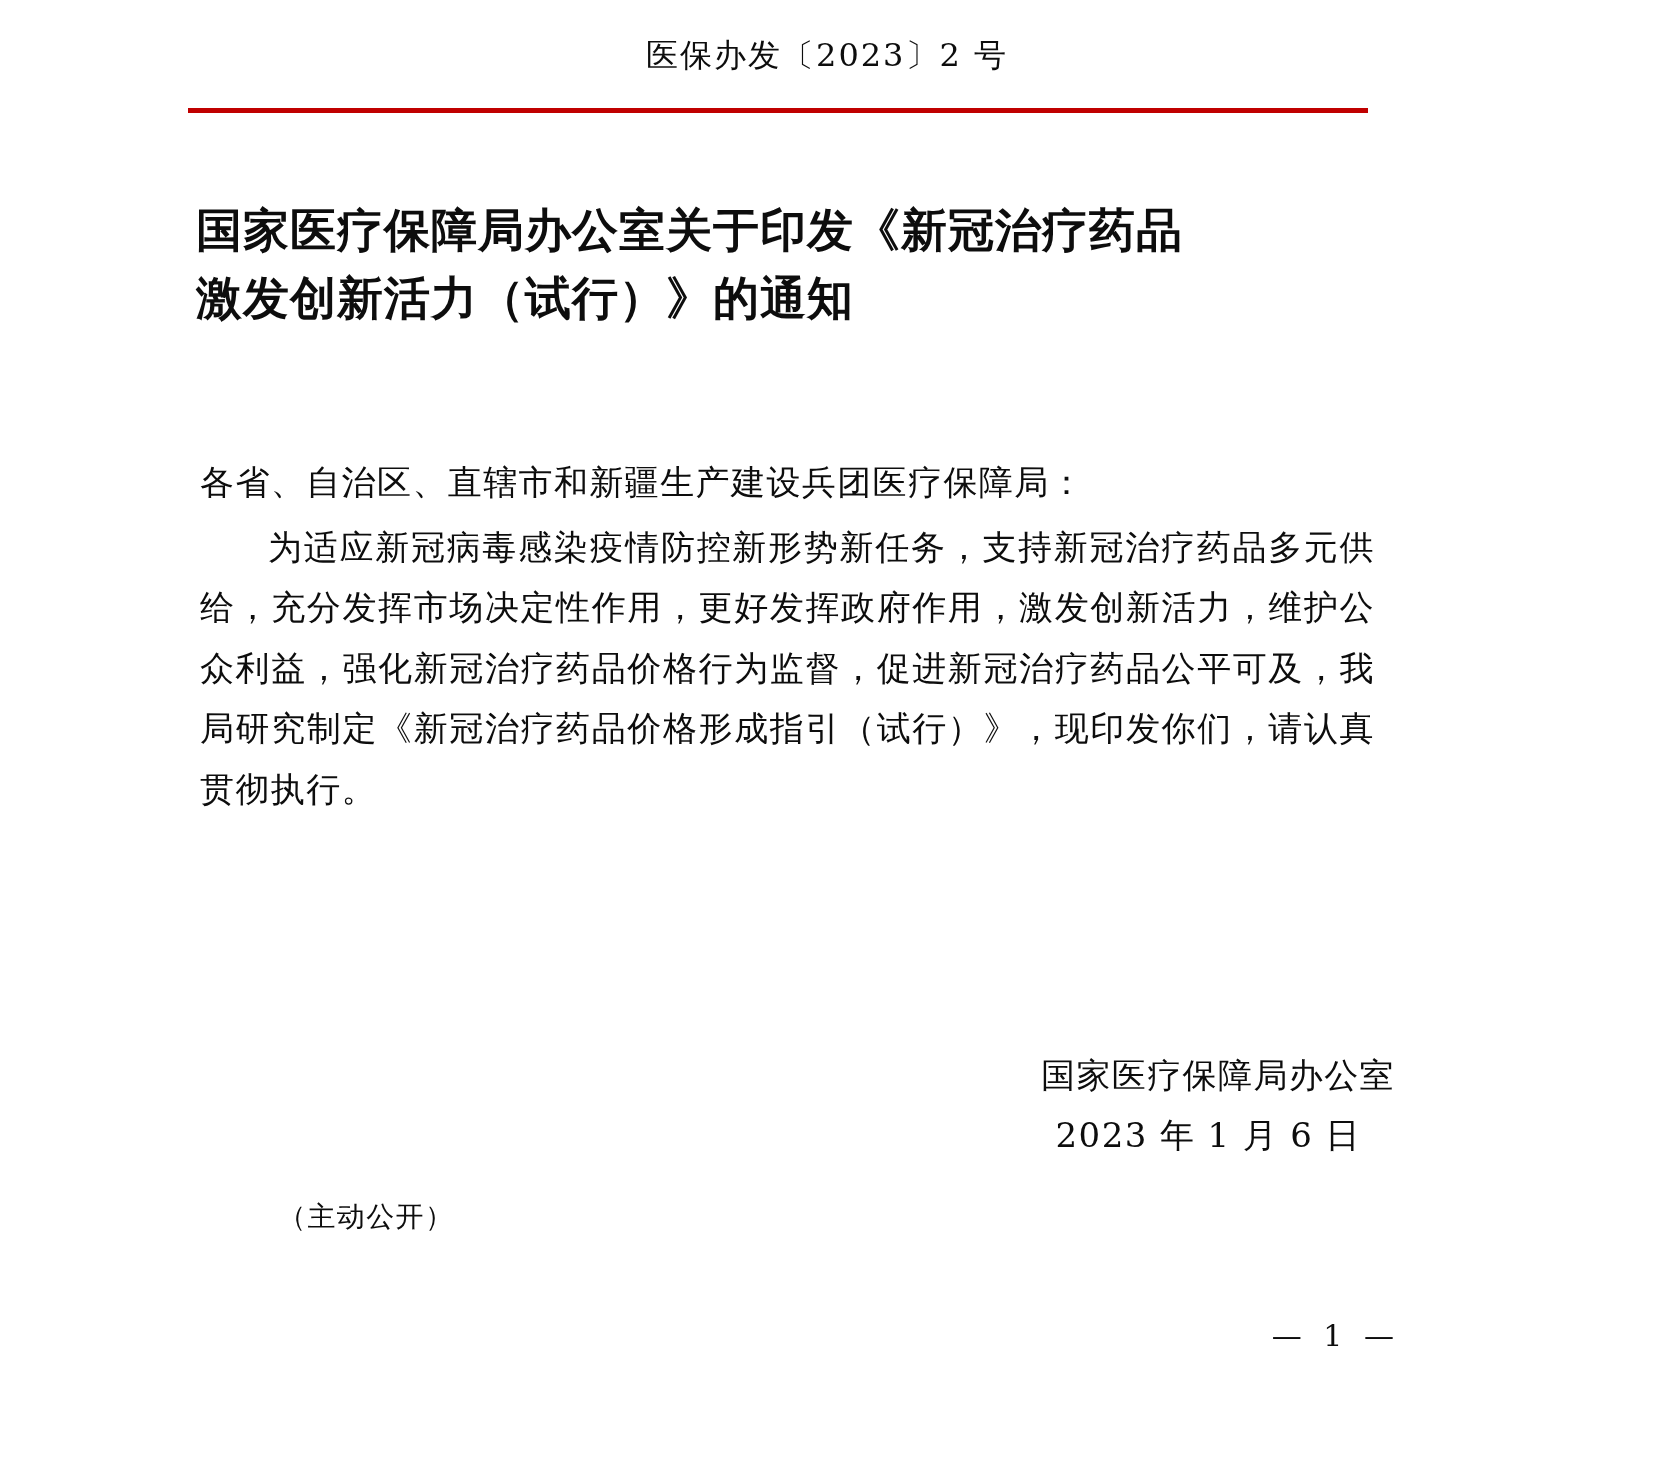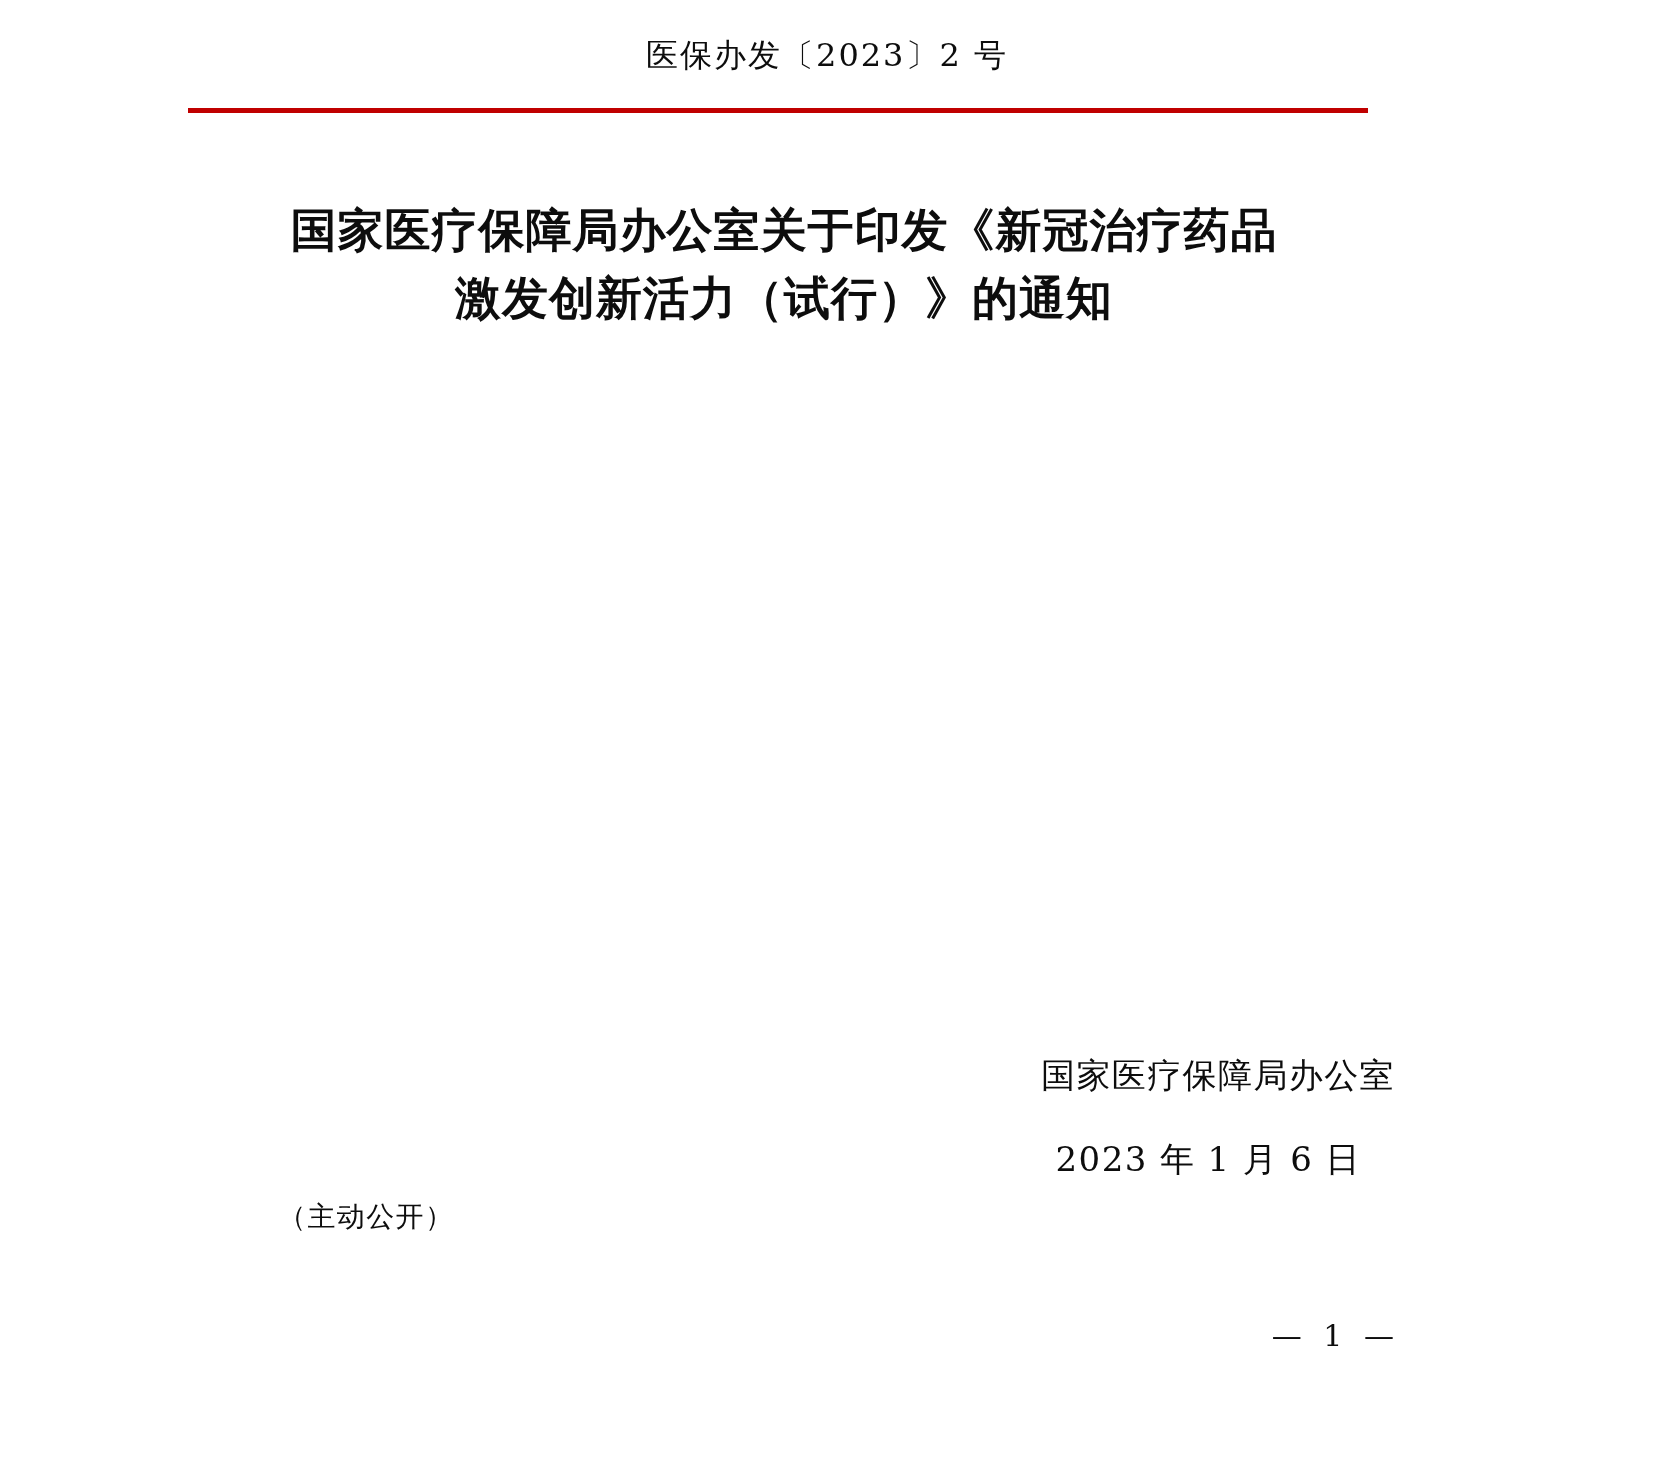--- a/index.html
+++ b/index.html
@@ -47,21 +47,21 @@
     height: 5px;
     background: #c00000;
   }
 
   
   .title {
     position: absolute;
     top: 196px;
     left: 196px;
     width: 1176px;
-    text-align: center;
+    text-align: left;
     font-size: 46px;
     font-weight: bold;
     line-height: 1.48;
     letter-spacing: 1px;
     font-family: "DejaVu Serif", "Liberation Serif", serif;
   }
 
   
   .body-block {
     position: absolute;
@@ -86,21 +86,21 @@
     position: absolute;
     top: 1058px;
     left: 0;
     width: 1395px;
     text-align: right;
     font-size: 34px;
     line-height: 1.0;
     letter-spacing: 1.4px;
   }
   .signature .sig-org {
-    margin-bottom: 50px;
+    margin-bottom: 26px;
   }
   .signature .sig-date {
     padding-right: 34px;
   }
 
   
   .public-note {
     position: absolute;
     top: 1198px;
     left: 278px;
@@ -126,20 +126,24 @@
 
   <div class="doc-number">医保办发〔2023〕2 号</div>
 
   <div class="red-rule"></div>
 
   <div class="title">
     <div>国家医疗保障局办公室关于印发《新冠治疗药品</div>
     <div>激发创新活力（试行）》的通知</div>
   </div>
 
+  <div class="body-block">
+    <p class="salutation">各省、自治区、直辖市和新疆生产建设兵团医疗保障局：</p>
+    <p class="indent2">为适应新冠病毒感染疫情防控新形势新任务，支持新冠治疗药品多元供给，充分发挥市场决定性作用，更好发挥政府作用，激发创新活力，维护公众利益，强化新冠治疗药品价格行为监督，促进新冠治疗药品公平可及，我局研究制定《新冠治疗药品价格形成指引（试行）》，现印发你们，请认真贯彻执行。</p>
+  </div>
 
   <div class="signature">
     <div class="sig-org">国家医疗保障局办公室</div>
     <div class="sig-date">2023 年 1 月 6 日</div>
   </div>
 
   <div class="public-note">（主动公开）</div>
 
   <div class="page-number">— 1 —</div>
 

